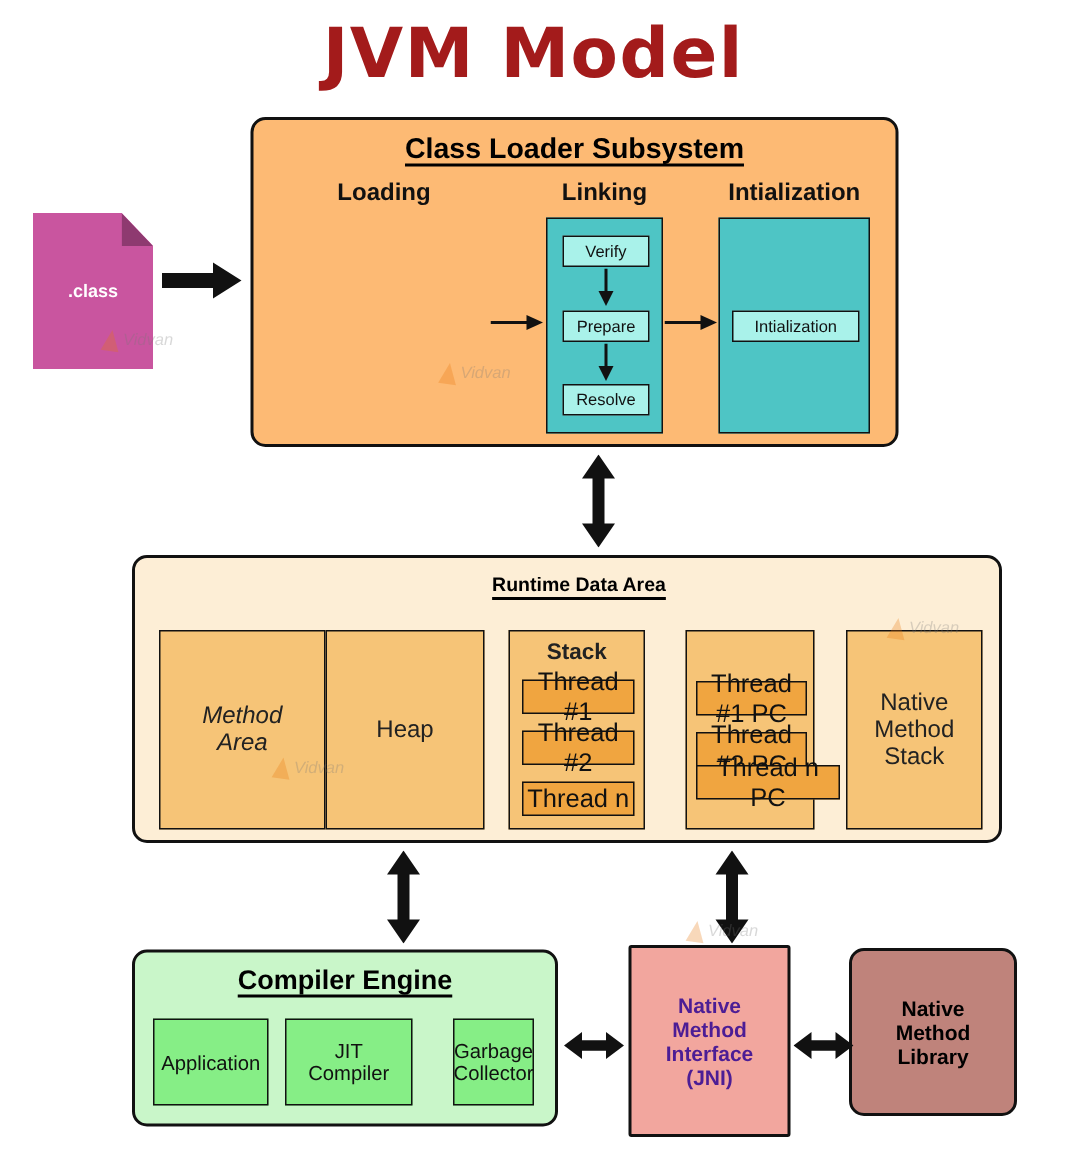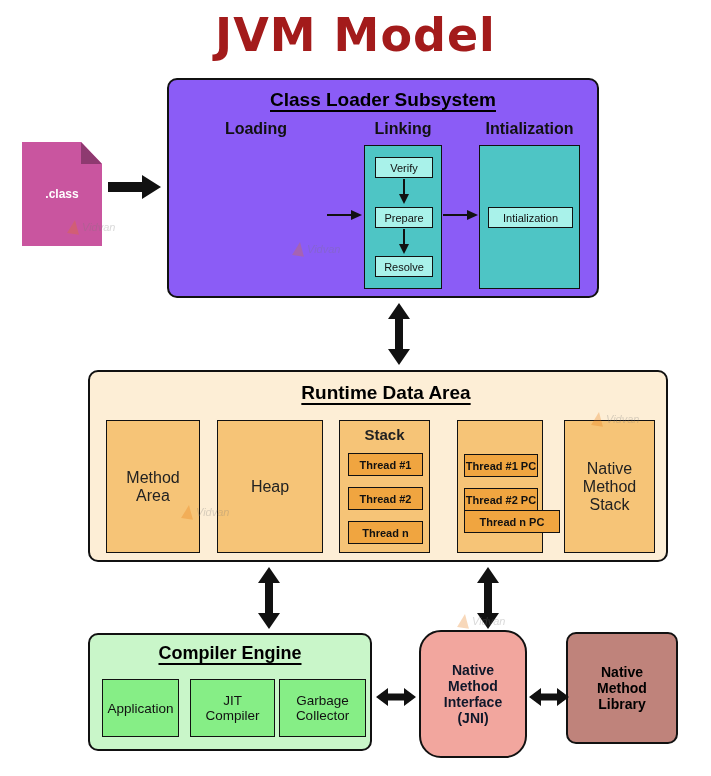--- a/index.html
+++ b/index.html
@@ -12,52 +12,52 @@
     position: absolute; left: 0; right: 0; top: 8px; text-align: center;
     font-size: 46px; font-weight: 800; color: #A31B1B; letter-spacing: 1px;
     font-family: "DejaVu Sans", "Liberation Sans", sans-serif;
   }
   .panel { position: absolute; border: 2px solid #111; border-radius: 10px; }
   .panel-title {
     position: absolute; left: 0; right: 0; text-align: center; font-weight: bold;
     text-decoration: underline; text-decoration-thickness: 2px; text-underline-offset: 4px;
     color: #000;
   }
-  .blue  { background: #8b5cf6; padding-left: 47px; }
+  .blue  { background: #fdba74; padding-left: 47px; }
   .cream { background: #FDEED6; }
   .greenbg { background: #C9F6C9; }
   .teal {
     position: absolute; background: #4EC5C5; border: 1.5px solid #111;
   }
   .col-label { position: absolute; text-align: center; font-weight: bold; font-size: 16px; }
   .cyan-item {
     position: absolute; background: #A9F2EA; border: 1.2px solid #111;
     display: flex; align-items: center; justify-content: center; text-align: center;
   }
   .orange-box {
     position: absolute; background: #F6C477; border: 1.5px solid #111;
     display: flex; align-items: center; justify-content: center; text-align: center;
     font-size: 16px; color: #222;
   }
   .orange-box.stacked { display: block; }
   .orange-item {
     position: absolute; background: #F0A540; border: 1.2px solid #111;
     display: flex; align-items: center; justify-content: center; text-align: center;
-    font-size: 11px; color: #111; font-weight: bold;
+    font-size: 17px; color: #111;
   }
   .stack-title { position: absolute; left: 0; right: 0; top: 5px; text-align: center; font-weight: bold; font-size: 15px; }
   .green-item {
     position: absolute; background: #86EE86; border: 1.5px solid #111;
     display: flex; align-items: center; justify-content: center; text-align: center;
     font-size: 13.5px; color: #111;
   }
   .salmon {
-    position: absolute; background: #F2A69E; border: 2px solid #111; border-radius: 22px;
-    display: flex; align-items: center; justify-content: center; text-align: center;
-    font-weight: bold; font-size: 14px; padding: 6px 10px; color: #0f172a;
+    position: absolute; background: #F2A69E; border: 2px solid #111; border-radius: 2px;
+    display: flex; align-items: center; justify-content: center; text-align: center;
+    font-weight: bold; font-size: 14px; padding: 6px 10px; color: #4c1d95;
   }
   .mauve {
     position: absolute; background: #BF837B; border: 2px solid #111; border-radius: 10px;
     display: flex; align-items: center; justify-content: center; text-align: center;
     font-weight: bold; font-size: 14px; padding: 17px 14px; color: #000;
   }
   .class-file {
     position: absolute; left: 22px; top: 142px; width: 80px; height: 104px;
     background: #C9559F;
     clip-path: polygon(0 0, 74% 0, 100% 21%, 100% 100%, 0 100%);
@@ -132,23 +132,23 @@
     <div class="teal" style="left:310px;top:65px;width:101px;height:144px;">
       <div class="cyan-item" style="left:8px;top:61px;width:85px;height:21px;font-size:11px;">Intialization</div>
     </div>
   </section>
 
   <svg class="arrow" style="left:386px;top:303px" width="26" height="62">
     <polygon points="13,0 24,16 17,16 17,46 24,46 13,62 2,46 9,46 9,16 2,16"></polygon>
   </svg>
 
   <section class="panel cream" style="left:88px;top:370px;width:580px;height:192px;">
-    <div class="panel-title" style="top:10px;font-size:19px;padding-left:16px;">Runtime Data Area</div>
-
-    <div class="orange-box" style="left:16px;top:48px;width:94px;height:133px;padding:0 14px;">Method Area</div>
+    <div class="panel-title" style="top:10px;font-size:13px;padding-left:16px;">Runtime Data Area</div>
+
+    <div class="orange-box" style="left:16px;top:48px;width:111px;height:133px;padding:0 14px;font-style:italic;">Method Area</div>
     <div class="orange-box" style="left:127px;top:48px;width:106px;height:133px;">Heap</div>
 
     <div class="orange-box stacked" style="left:249px;top:48px;width:91px;height:133px;">
       <div class="stack-title">Stack</div>
       <div class="orange-item" style="left:8px;top:32px;width:75px;height:23px;">Thread #1</div>
       <div class="orange-item" style="left:8px;top:66px;width:75px;height:23px;">Thread #2</div>
       <div class="orange-item" style="left:8px;top:100px;width:75px;height:23px;">Thread n</div>
     </div>
 
     <div class="orange-box stacked" style="left:367px;top:48px;width:86px;height:133px;">
@@ -164,21 +164,21 @@
     <polygon points="13,0 24,16 17,16 17,46 24,46 13,62 2,46 9,46 9,16 2,16"></polygon>
   </svg>
   <svg class="arrow" style="left:475px;top:567px" width="26" height="62">
     <polygon points="13,0 24,16 17,16 17,46 24,46 13,62 2,46 9,46 9,16 2,16"></polygon>
   </svg>
 
   <section class="panel greenbg" style="left:88px;top:633px;width:284px;height:118px;">
     <div class="panel-title" style="top:8px;font-size:18px;">Compiler Engine</div>
     <div class="green-item" style="left:12px;top:44px;width:77px;height:58px;">Application</div>
     <div class="green-item" style="left:100px;top:44px;width:85px;height:58px;padding:0 12px;">JIT Compiler</div>
-    <div class="green-item" style="left:189px;top:44px;width:87px;height:58px;padding:0 18px;">Garbage Collector</div>
+    <div class="green-item" style="left:212px;top:44px;width:54px;height:58px;padding:0 18px;">Garbage Collector</div>
   </section>
 
   <div class="salmon" style="left:419px;top:630px;width:108px;height:128px;">Native Method Interface (JNI)</div>
 
   <div class="mauve" style="left:566px;top:632px;width:112px;height:112px;">Native Method Library</div>
 
   <svg class="arrow" style="left:376px;top:686px" width="40" height="22">
     <polygon points="0,11 12,2 12,7.5 28,7.5 28,2 40,11 28,20 28,14.5 12,14.5 12,20"></polygon>
   </svg>
   <svg class="arrow" style="left:529px;top:686px" width="40" height="22">

